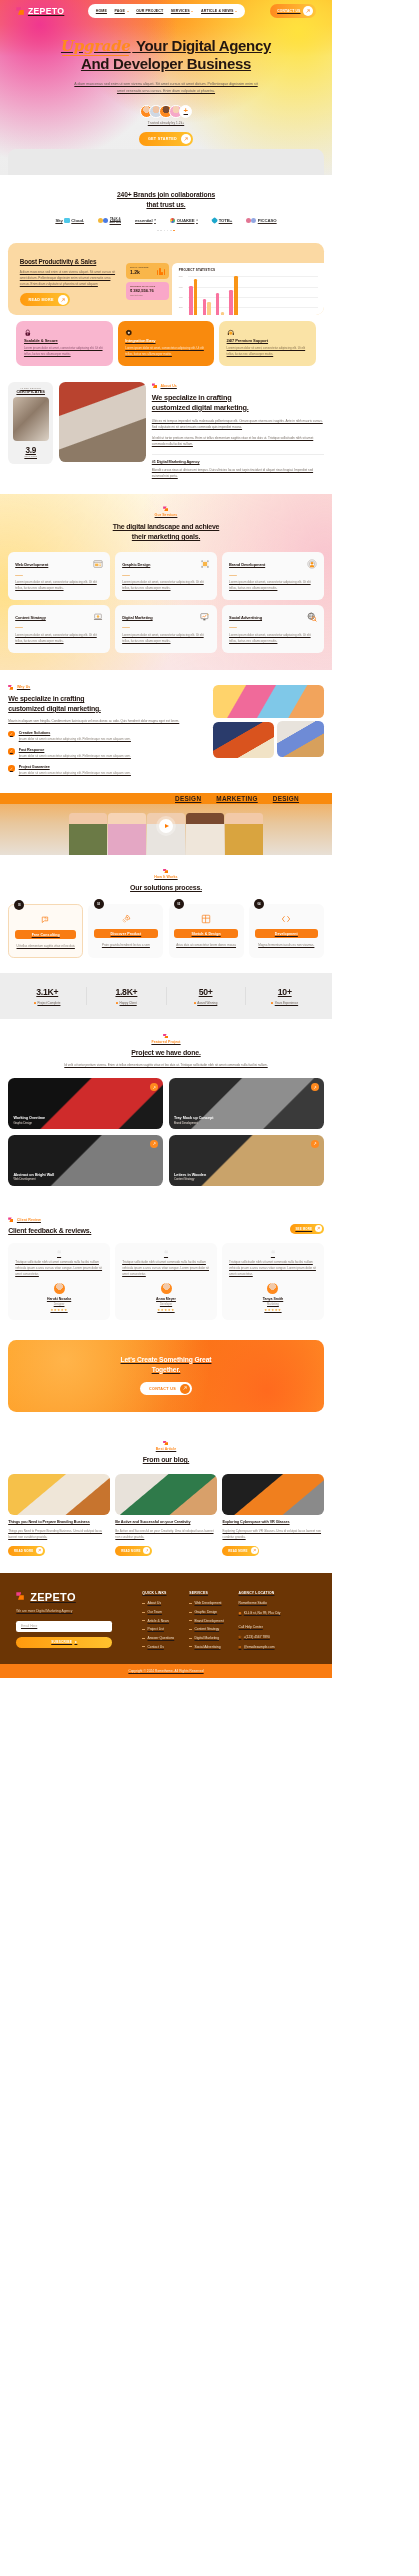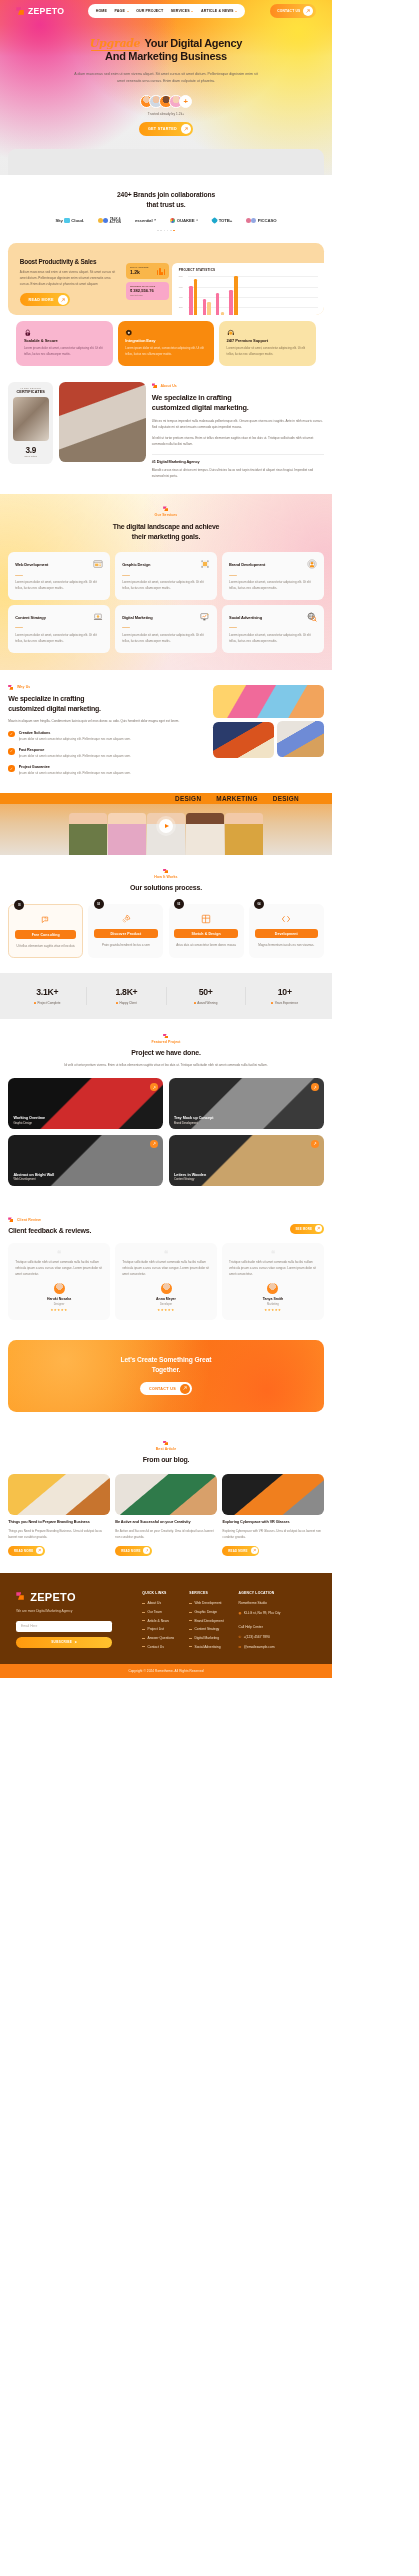--- a/index.html
+++ b/index.html
@@ -2,21 +2,21 @@
 <html style="font-size:9.3px"><head>
 <meta charset="utf-8">
 <style>
   * { margin:0; padding:0; box-sizing:border-box; }
   html,body { width:419px; }
   body {
     font-family:"Liberation Sans", sans-serif;
     background:#fff; color:#231611; width:419px;
     -webkit-font-smoothing:antialiased;
   }
-  .wrap { width:332px; position:relative; overflow:hidden; }
+  .wrap { width:332px; position:relative; overflow:hidden;text-decoration:underline; }
 
   
   .hero {
     position:relative; height:175px; overflow:hidden;
     background:
       radial-gradient(circle at 12% 14%, #f0378f 0%, rgba(240,55,143,0) 42%),
       radial-gradient(circle at 90% 18%, #ffe23d 0%, rgba(255,226,61,0) 46%),
       radial-gradient(circle at 55% 2%, #ff8a1e 0%, rgba(255,138,30,0) 48%),
       linear-gradient(180deg,#ff961f 0%, #ffb14a 14%, #f2f2f2 32%, #ededed 100%);
   }
@@ -39,21 +39,21 @@
   .contact-btn {
     margin-left:auto; display:flex; align-items:center; gap:2.9px; height:14.6px;
     padding:0 2.3px 0 7.6px; border-radius:11.6px;
     background:linear-gradient(90deg,#ff8a1e,#ffc63a); color:#fff;
     font-size:3.3px; font-weight:800; letter-spacing:0.2px;
   }
   .contact-btn .dot { width:10px;height:10px;border-radius:50%;background:#fff;display:flex;align-items:center;justify-content:center; }
   .contact-btn .dot svg { width:4.1px;height:4.1px; }
 
   .hero-inner { text-align:center; padding-top:15px; }
-  .hero h1 { font-size:11px; line-height:1.22; font-weight:800; letter-spacing:-0.3px; color:#231611; }
+  .hero h1 { font-size:15px; line-height:1.22; font-weight:800; letter-spacing:-0.3px; color:#231611; }
   .script { font-family:"DejaVu Serif", serif; font-style:italic; font-weight:700; color:#ff8a1e; position:relative; padding-right:1.7px;}
   .script:after{content:"";position:absolute;left:1.2px;right:3.5px;bottom:-0.6px;height:0.9px;background:#ff8a1e;border-radius:1.2px;}
   .hero p { margin:7px auto 0; max-width:192px; font-size:3.6px; line-height:1.95; color:#6d6158; }
   .avatars { display:flex; justify-content:center; align-items:center; margin-top:10px; }
   .avatars .av { width:13.4px;height:13.4px;border-radius:50%;border:1.2px solid #fff;margin-left:-3.5px; background-size:cover;}
   .avatars .av:first-child{margin-left:0;}
   .av1{background:radial-gradient(circle at 50% 32%,#f4c9a6 0 36%,#ff8a1e 37% 100%);}
   .av2{background:radial-gradient(circle at 50% 32%,#f0c4a4 0 36%,#cfd8e3 37% 100%);}
   .av3{background:radial-gradient(circle at 50% 32%,#7a4a30 0 36%,#ff8a1e 37% 100%);}
   .av4{background:radial-gradient(circle at 50% 32%,#f7d0b4 0 36%,#f6a8c8 37% 100%);}
@@ -345,21 +345,21 @@
           <svg viewBox="0 0 10 10">
               <path d="M2 8 L8 2 M4 2 H8 V6" stroke="#f97c12" stroke-width="1.4" fill="none" stroke-linecap="round"></path>
             </svg>
         </span>
       </div>
     </div>
 
     <div class="hero-inner">
       <h1>
         <span class="script">Upgrade</span><span> Your Digital Agency</span><br>
-        <span>And Marketing Business</span>
+        <span>And Developer Business</span>
       </h1>
       <p>A diam maecenas sed enim ut sem viverra aliquet. Sit amet cursus sit amet dictum. Pellentesque dignissim enim sit amet venenatis urna cursus. Enim diam vulputate ut pharetra.</p>
       <div class="avatars">
         <span class="av av1"></span>
         <span class="av av2"></span>
         <span class="av av3"></span>
         <span class="av av4"></span>
         <span class="av-plus">+</span>
       </div>
       <div class="trusted">Trusted already by 1.2k+</div>

